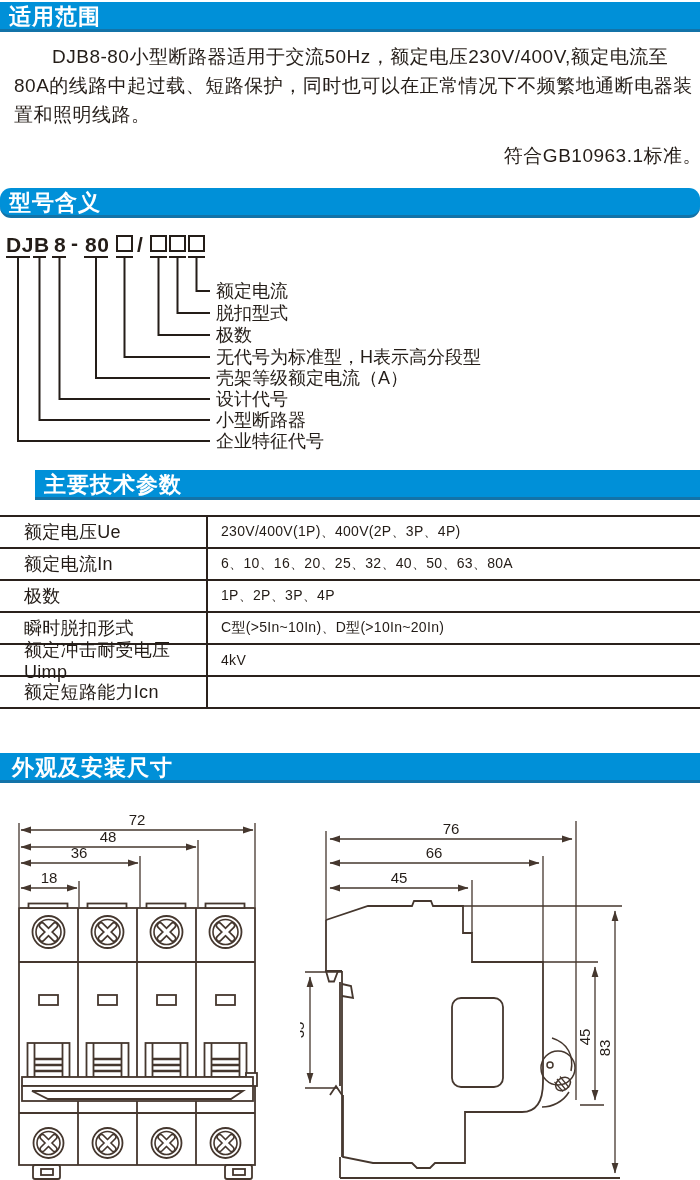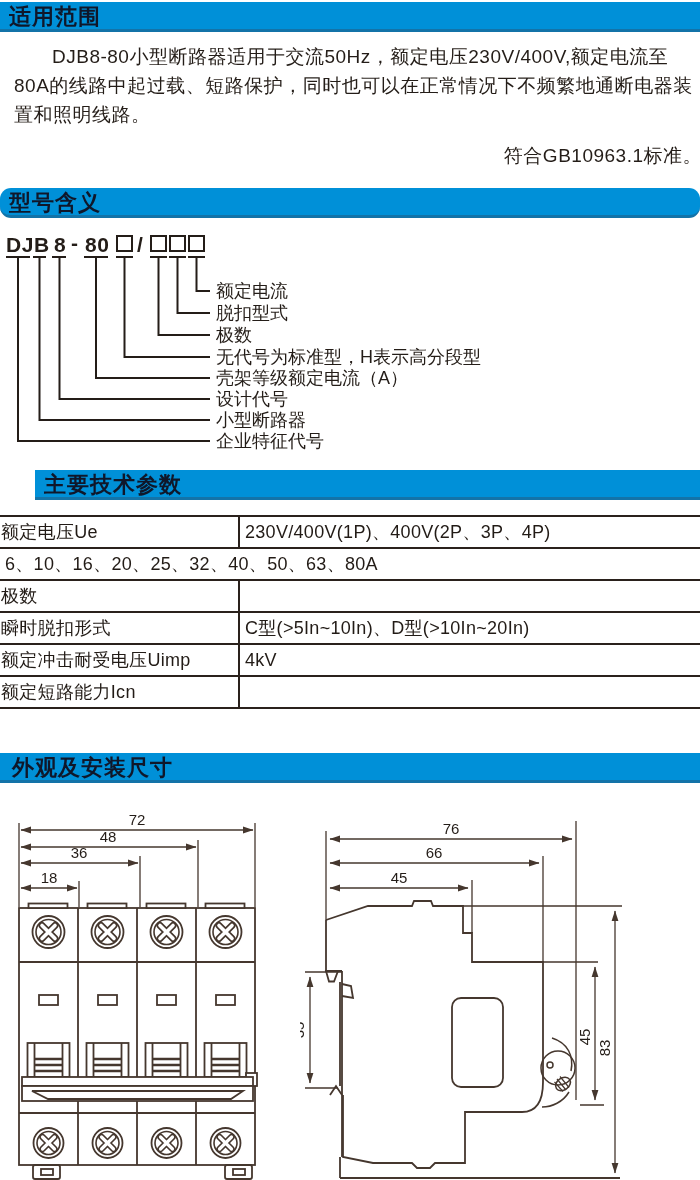--- a/index.html
+++ b/index.html
@@ -5,43 +5,43 @@
   html,body{margin:0;padding:0;background:#e8e8e8;}
   .page{
     position:relative;width:700px;height:1180px;background:#ffffff;
     margin:0 auto;overflow:hidden;
     font-family:"Liberation Sans","DejaVu Sans",sans-serif;
     color:#221b16;
   }
   .section-bar{
     position:absolute;left:0;width:700px;height:30px;
     background:#0090d8;border-bottom:3px solid #1373a8;
-    color:#0f172a;font-size:22px;font-weight:bold;
+    color:#ffffff;font-size:22px;font-weight:bold;
     line-height:30px;padding-left:9px;box-sizing:border-box;
     letter-spacing:1px;
   }
   .intro{
     position:absolute;top:42px;left:14px;width:688px;
     font-size:19px;line-height:29px;letter-spacing:0.5px;color:#241d18;
   }
   .intro p{margin:0;text-indent:2em;}
   .intro p + p{margin-top:12px;text-align:right;}
   .spec-table{
     position:absolute;top:515px;left:0;width:700px;
     border-top:2px solid #2a211c;
   }
   .spec-row{display:flex;height:30px;border-bottom:2px solid #2a211c;}
   .spec-label{
-    width:240px;box-sizing:border-box;border-right:2px solid #2a211c;
-    display:flex;align-items:center;padding-left:1px;
+    width:208px;box-sizing:border-box;border-right:2px solid #2a211c;
+    display:flex;align-items:center;padding-left:24px;
     font-size:18px;letter-spacing:0.3px;
   }
   .spec-value{
-    flex:1;display:flex;align-items:center;padding-left:5px;
-    font-size:18px;letter-spacing:0.3px;
+    flex:1;display:flex;align-items:center;padding-left:13px;
+    font-size:14px;letter-spacing:0.3px;
   }
   .model-svg{position:absolute;top:226px;left:0;}
   .front-svg{position:absolute;top:810px;left:5px;}
   .side-svg{position:absolute;top:810px;left:300px;}
   svg text{
     font-family:"Liberation Sans","DejaVu Sans",sans-serif;
     fill:#241d18;
   }
   .code-txt{font-size:21px;font-weight:bold;letter-spacing:0.5px;}
   .lead-label{font-size:18px;}
@@ -111,24 +111,26 @@
   <div class="section-bar" style="top:470px;margin-left:35px;">
     <span>主要技术参数</span>
   </div>
 
   <div class="spec-table">
     <div class="spec-row">
       <div class="spec-label">额定电压Ue</div>
       <div class="spec-value">230V/400V(1P)、400V(2P、3P、4P)</div>
     </div>
     <div class="spec-row">
+      <div class="spec-label">额定电流In</div>
       <div class="spec-value">6、10、16、20、25、32、40、50、63、80A</div>
     </div>
     <div class="spec-row">
       <div class="spec-label">极数</div>
+      <div class="spec-value">1P、2P、3P、4P</div>
     </div>
     <div class="spec-row">
       <div class="spec-label">瞬时脱扣形式</div>
       <div class="spec-value">C型(&gt;5In~10In)、D型(&gt;10In~20In)</div>
     </div>
     <div class="spec-row">
       <div class="spec-label">额定冲击耐受电压Uimp</div>
       <div class="spec-value">4kV</div>
     </div>
     <div class="spec-row">

